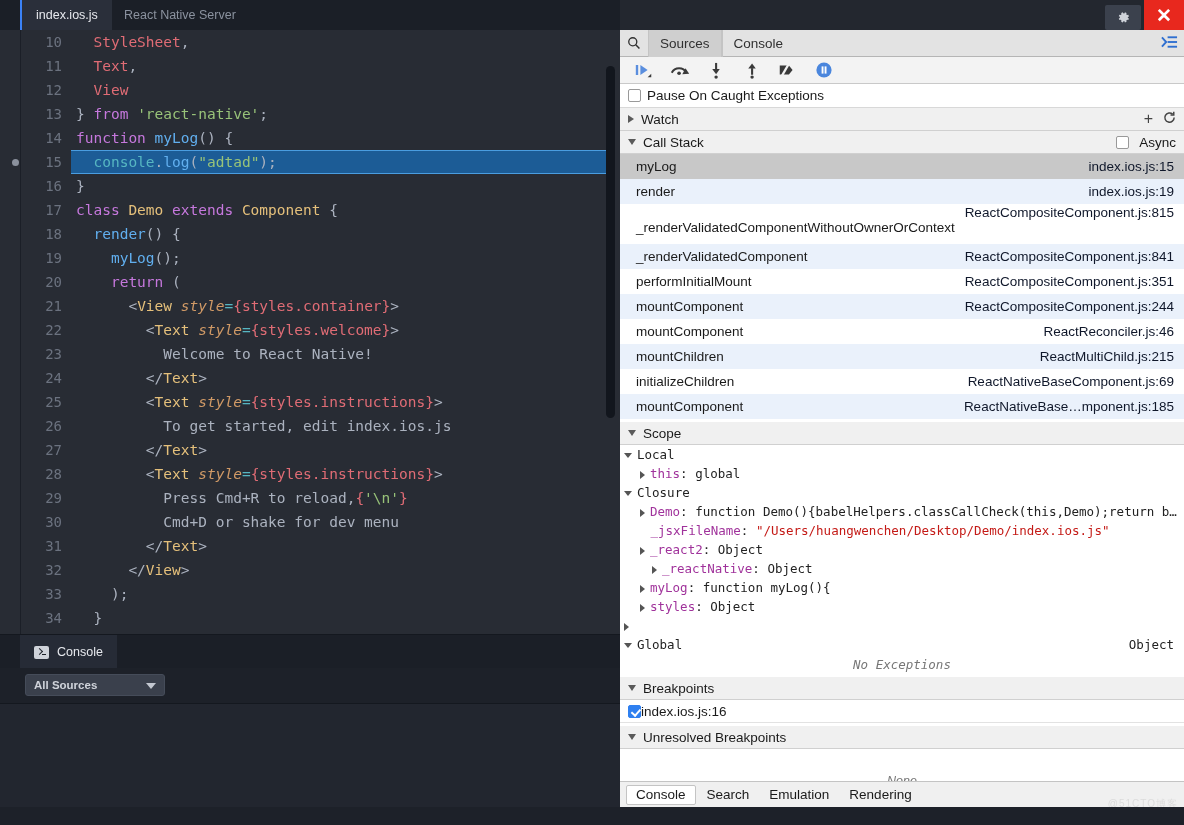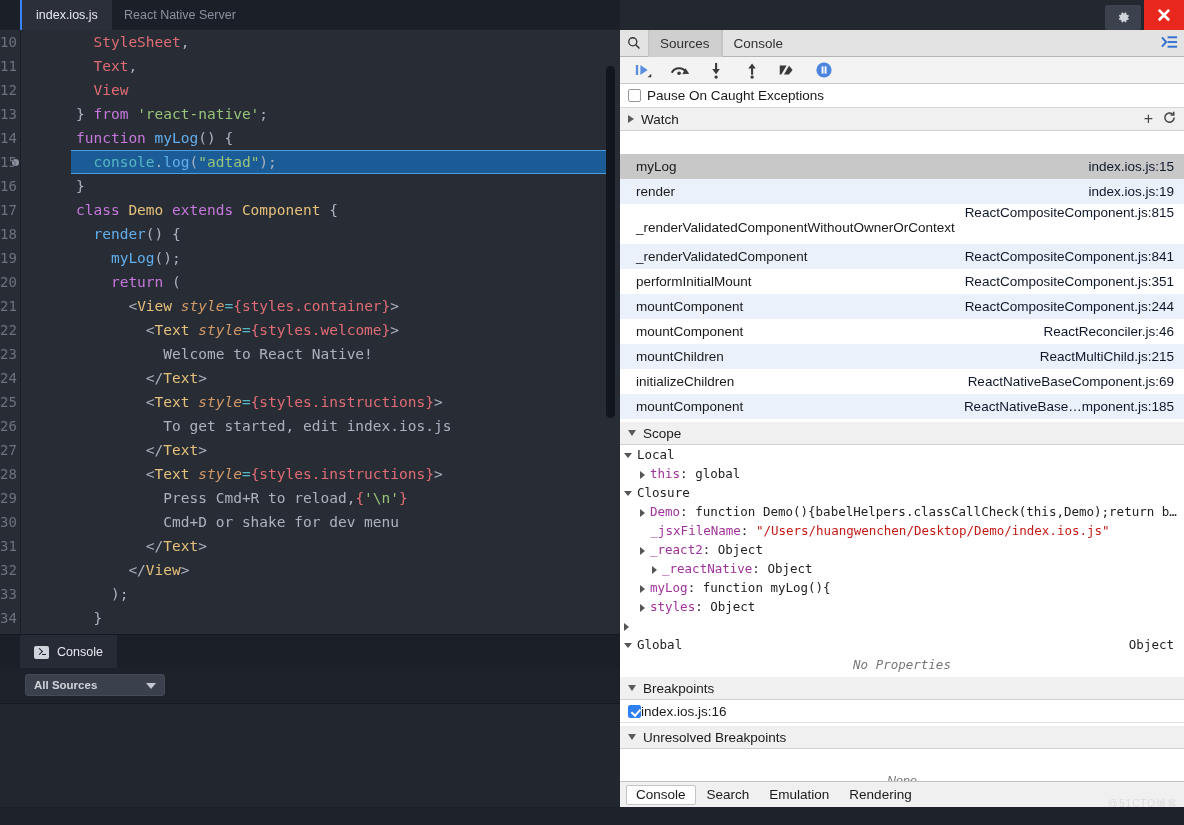--- a/index.html
+++ b/index.html
@@ -22,21 +22,21 @@
   #tab-inactive{ position:absolute; left:110px; top:0; height:30px; padding:0 14px;
       color:#8b929f; font-size:12.5px; display:flex; align-items:center; }
 
   #editor{ position:absolute; left:0; top:30px; width:620px; height:604px;
            background:#282c34; overflow:hidden; }
   #gutterline{ position:absolute; left:20px; top:0; bottom:0; width:1px; background:#1b1f27; }
 
   .code{ position:absolute; left:0; top:0; width:620px;
          font-family:"DejaVu Sans Mono","Liberation Mono",monospace; font-size:14.5px; }
   .ln{ position:relative; height:24px; line-height:24px; white-space:pre; }
-  .ln .num{ position:absolute; left:0; width:62px; text-align:left; color:#6b727f;
+  .ln .num{ position:absolute; left:0; width:62px; text-align:right; color:#6b727f;
             font-size:14px; }
   .ln .src{ position:absolute; left:76px; right:0; }
   .ln.hl .hlbg{ position:absolute; left:71px; right:7px; top:0; height:24px;
        background:#1c5c96; border-top:1px solid #4a9de0; border-bottom:1px solid #4a9de0; }
   .ln.hl .src{ z-index:2; }
   .bp{ position:absolute; left:12px; top:9px; width:7px; height:7px; border-radius:50%;
        background:#8b919d; }
 
   
   .t-def{ color:#abb2bf; }
@@ -340,20 +340,28 @@
         <span style="font-size:16px;line-height:1;color:#444;">+</span>
         <span>
           <svg width="13" height="13" viewBox="0 0 14 14" aria-hidden="true">
             <path d="M12 7a5 5 0 11-1.6-3.6" fill="none" stroke="#444" stroke-width="1.6"></path>
             <path d="M11.6 0.8 L11.6 4.3 L8.1 4.3" fill="none" stroke="#444" stroke-width="1.6"></path>
           </svg>
         </span>
       </span>
     </div>
 
+    <div id="callstackhd" class="sect-hd">
+      <span class="tri down"></span>
+      <span>Call Stack</span>
+      <span class="hd-right">
+        <span class="ckbox"></span>
+        <span>Async</span>
+      </span>
+    </div>
 
     <div id="cslist">
         <div class="csrow sel">
           <span class="fn">myLog</span>
           <span class="loc">index.ios.js:15</span>
         </div>
         <div class="csrow alt">
           <span class="fn">render</span>
           <span class="loc">index.ios.js:19</span>
         </div>
@@ -401,21 +409,21 @@
         <div class="scrow"><span style="padding-left:20px;"><span class="ar"></span><span class="pname">this</span><span>: </span><span class="pval">global</span></span></div>
         <div class="scrow"><span style="padding-left:4px;"><span class="ard"></span><span>Closure</span></span></div>
         <div class="scrow"><span style="padding-left:20px;"><span class="ar"></span><span class="pname">Demo</span><span>: </span><span class="pval">function Demo(){babelHelpers.classCallCheck(this,Demo);return b…</span></span></div>
         <div class="scrow"><span style="padding-left:20px;"><span style="display:inline-block;width:10.5px;"></span><span class="pname">_jsxFileName</span><span>: </span><span class="pstr">"/Users/huangwenchen/Desktop/Demo/index.ios.js"</span></span></div>
         <div class="scrow"><span style="padding-left:20px;"><span class="ar"></span><span class="pname">_react2</span><span>: </span><span class="pval">Object</span></span></div>
         <div class="scrow"><span style="padding-left:32px;"><span class="ar"></span><span class="pname">_reactNative</span><span>: </span><span class="pval">Object</span></span></div>
         <div class="scrow"><span style="padding-left:20px;"><span class="ar"></span><span class="pname">myLog</span><span>: </span><span class="pval">function myLog(){</span></span></div>
         <div class="scrow"><span style="padding-left:20px;"><span class="ar"></span><span class="pname">styles</span><span>: </span><span class="pval">Object</span></span></div>
         <div class="scrow"><span style="padding-left:4px;"><span class="ar"></span><span></span></span></div>
         <div class="scrow"><span style="padding-left:4px;"><span class="ard"></span><span>Global</span></span><span class="rightval">Object</span></div>
-        <div class="noprops">No Properties</div>
+        <div class="noprops">No Exceptions</div>
       </div>
 
     <div id="bphd" class="sect-hd">
       <span class="tri down"></span>
       <span>Breakpoints</span>
     </div>
     <div id="bprow">
       <span class="ckbox on"></span>
       <span>index.ios.js:16</span>
     </div>

